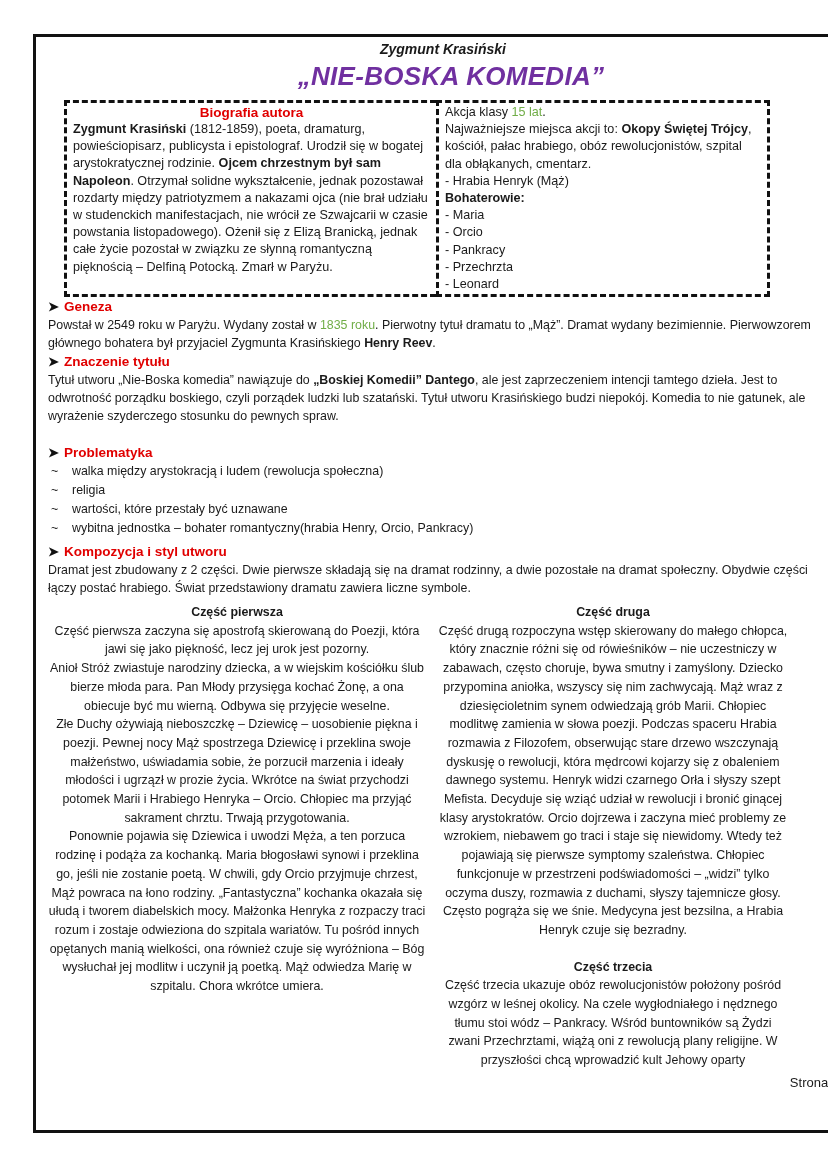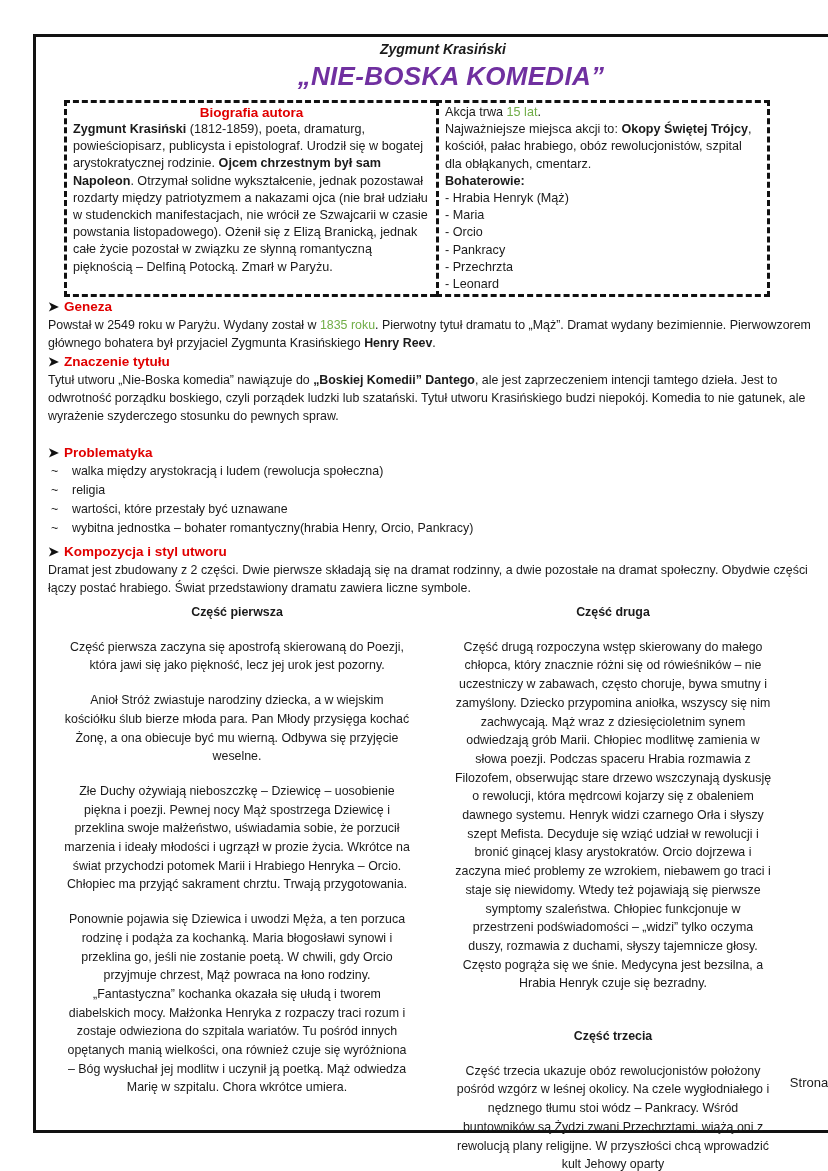--- a/index.html
+++ b/index.html
@@ -19,41 +19,41 @@
   .arrow { color: #111; font-size: 13px; margin-right: 5px; }
   .para { font-size: 12.4px; line-height: 18px; }
   .tlist { list-style: none; margin: 0; padding: 0; font-size: 12.4px; line-height: 19px; }
   .tlist li { display: flex; }
   .tilde { width: 24px; padding-left: 3px; box-sizing: border-box; }
   .cols { position: absolute; left: 12px; right: 12px; top: 566px; display: flex; text-align: center; }
   .col { font-size: 12.4px; line-height: 18.7px; }
   .col.left { width: 378px; margin-right: 12px; }
   .col.right { width: 350px; }
   .col-head { font-weight: bold; }
-  .col p { margin: 16px; }
+  .col p { margin: 0; }
   .gap { height: 18px; }
   .pageno { position: absolute; right: 11px; bottom: 40px; font-size: 13px; }
 </style>
 </head>
 <body>
 
 <div class="page">
   <div class="author">Zygmunt Krasiński</div>
   <div class="title" style="color: rgb(112, 48, 160);">„NIE-BOSKA KOMEDIA”</div>
 
   <div class="infobox">
     <div class="cell left">
       <div class="bio-title" style="color: rgb(224, 0, 0);">Biografia autora</div>
       <div><b>Zygmunt Krasiński</b><span> (1812-1859), poeta, dramaturg, powieściopisarz, publicysta i epistolograf. Urodził się w bogatej arystokratycznej rodzinie. </span><b>Ojcem chrzestnym był sam Napoleon</b><span>. Otrzymał solidne wykształcenie, jednak pozostawał rozdarty między patriotyzmem a nakazami ojca (nie brał udziału w studenckich manifestacjach, nie wrócił ze Szwajcarii w czasie powstania listopadowego). Ożenił się z Elizą Branicką, jednak całe życie pozostał w związku ze słynną romantyczną pięknością – Delfiną Potocką. Zmarł w Paryżu.</span></div>
     </div>
     <div class="cell right">
-      <div><span>Akcja trwa </span><span class="green" style="color: rgb(112, 173, 71);">15 lat</span><span>.</span></div>
+      <div><span>Akcja klasy </span><span class="green" style="color: rgb(112, 173, 71);">15 lat</span><span>.</span></div>
       <div><span>Najważniejsze miejsca akcji to: </span><b>Okopy Świętej Trójcy</b><span>, kościół, pałac hrabiego, obóz rewolucjonistów, szpital dla obłąkanych, cmentarz.</span></div>
+      <div>- Hrabia Henryk (Mąż)</div>
       <div><b>Bohaterowie:</b></div>
-      <div>- Hrabia Henryk (Mąż)</div>
       <div>- Maria</div>
       <div>- Orcio</div>
       <div>- Pankracy</div>
       <div>- Przechrzta</div>
       <div>- Leonard</div>
     </div>
   </div>
 
   <div class="section" style="top:261px;">
     <div class="sec-head">

